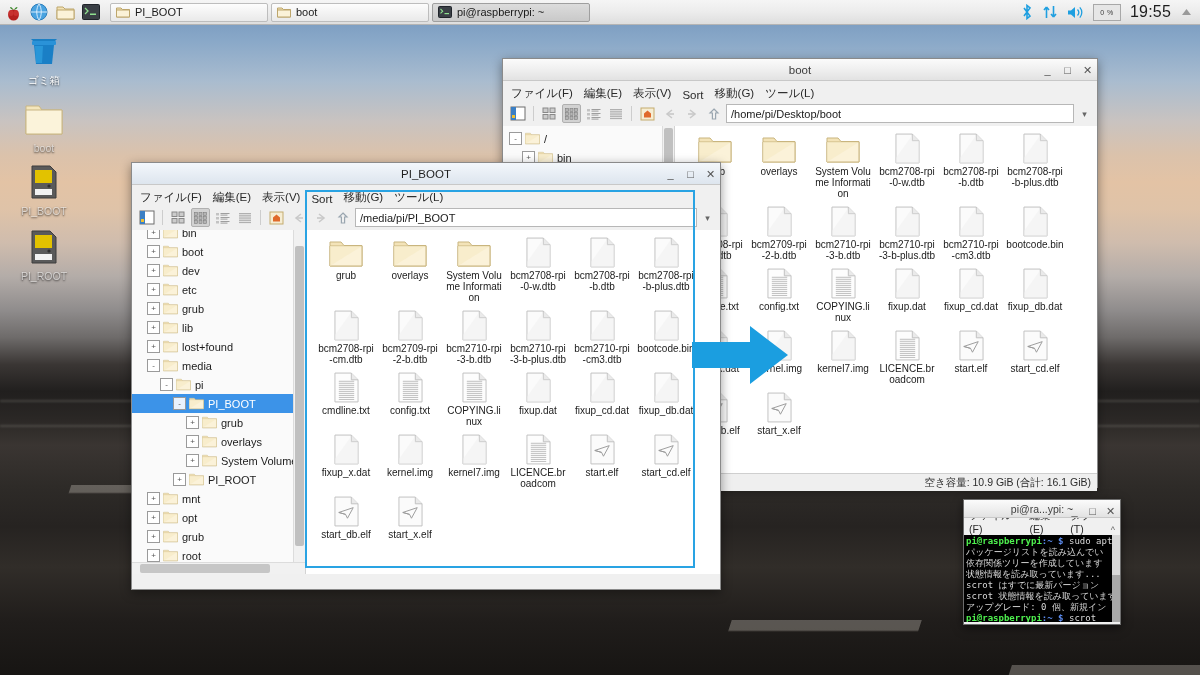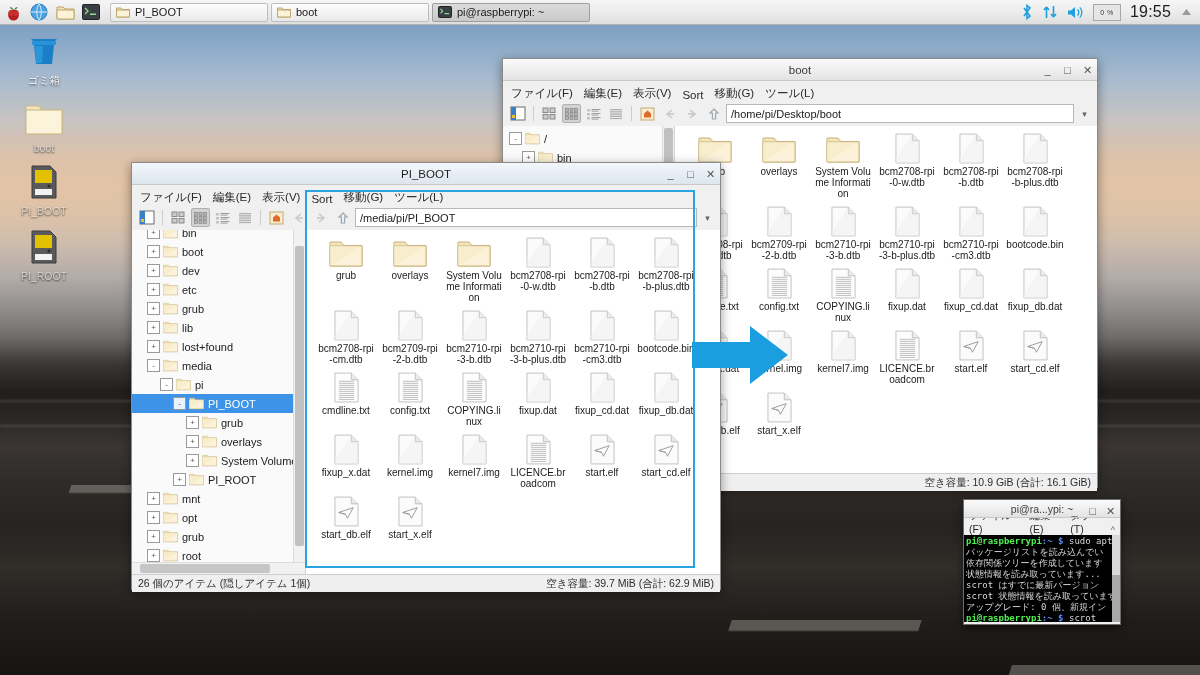--- a/index.html
+++ b/index.html
@@ -1235,24 +1235,20 @@
                 <path d="M18 1v7h7" fill="#eaeaea" stroke="#bfbfbf"></path>
                 <path d="M5 17l15-5-6 11-2-4z" fill="none" stroke="#9a9a9a" stroke-width="1"></path>
                 <path d="M5 17l7 2" fill="none" stroke="#9a9a9a" stroke-width="1"></path>
               </svg>
             </div>
             <span class="fname">start_x.elf</span>
           </div>
         </div>
     </div>
   </div>
-  <div class="statusbar">
-    <span>26 個のアイテム (隠しアイテム 1個)</span>
-    <span>空き容量: 39.7 MiB (合計: 62.9 MiB)</span>
-  </div>
 </div>
 
 <div id="hl-rect" style="left:305px;top:190px;width:390px;height:378px;"></div>
 <svg id="hl-arrow" style="left:692px;top:326px;" width="96" height="58" viewBox="0 0 96 58">
   <path d="M0 16 H58 V0 L96 29 L58 58 V42 H0 Z" fill="#1b9ee0"></path>
 </svg>
 
 <div id="panel">
   <div class="panel-launcher">
     <svg width="19" height="19" viewBox="0 0 19 19">

